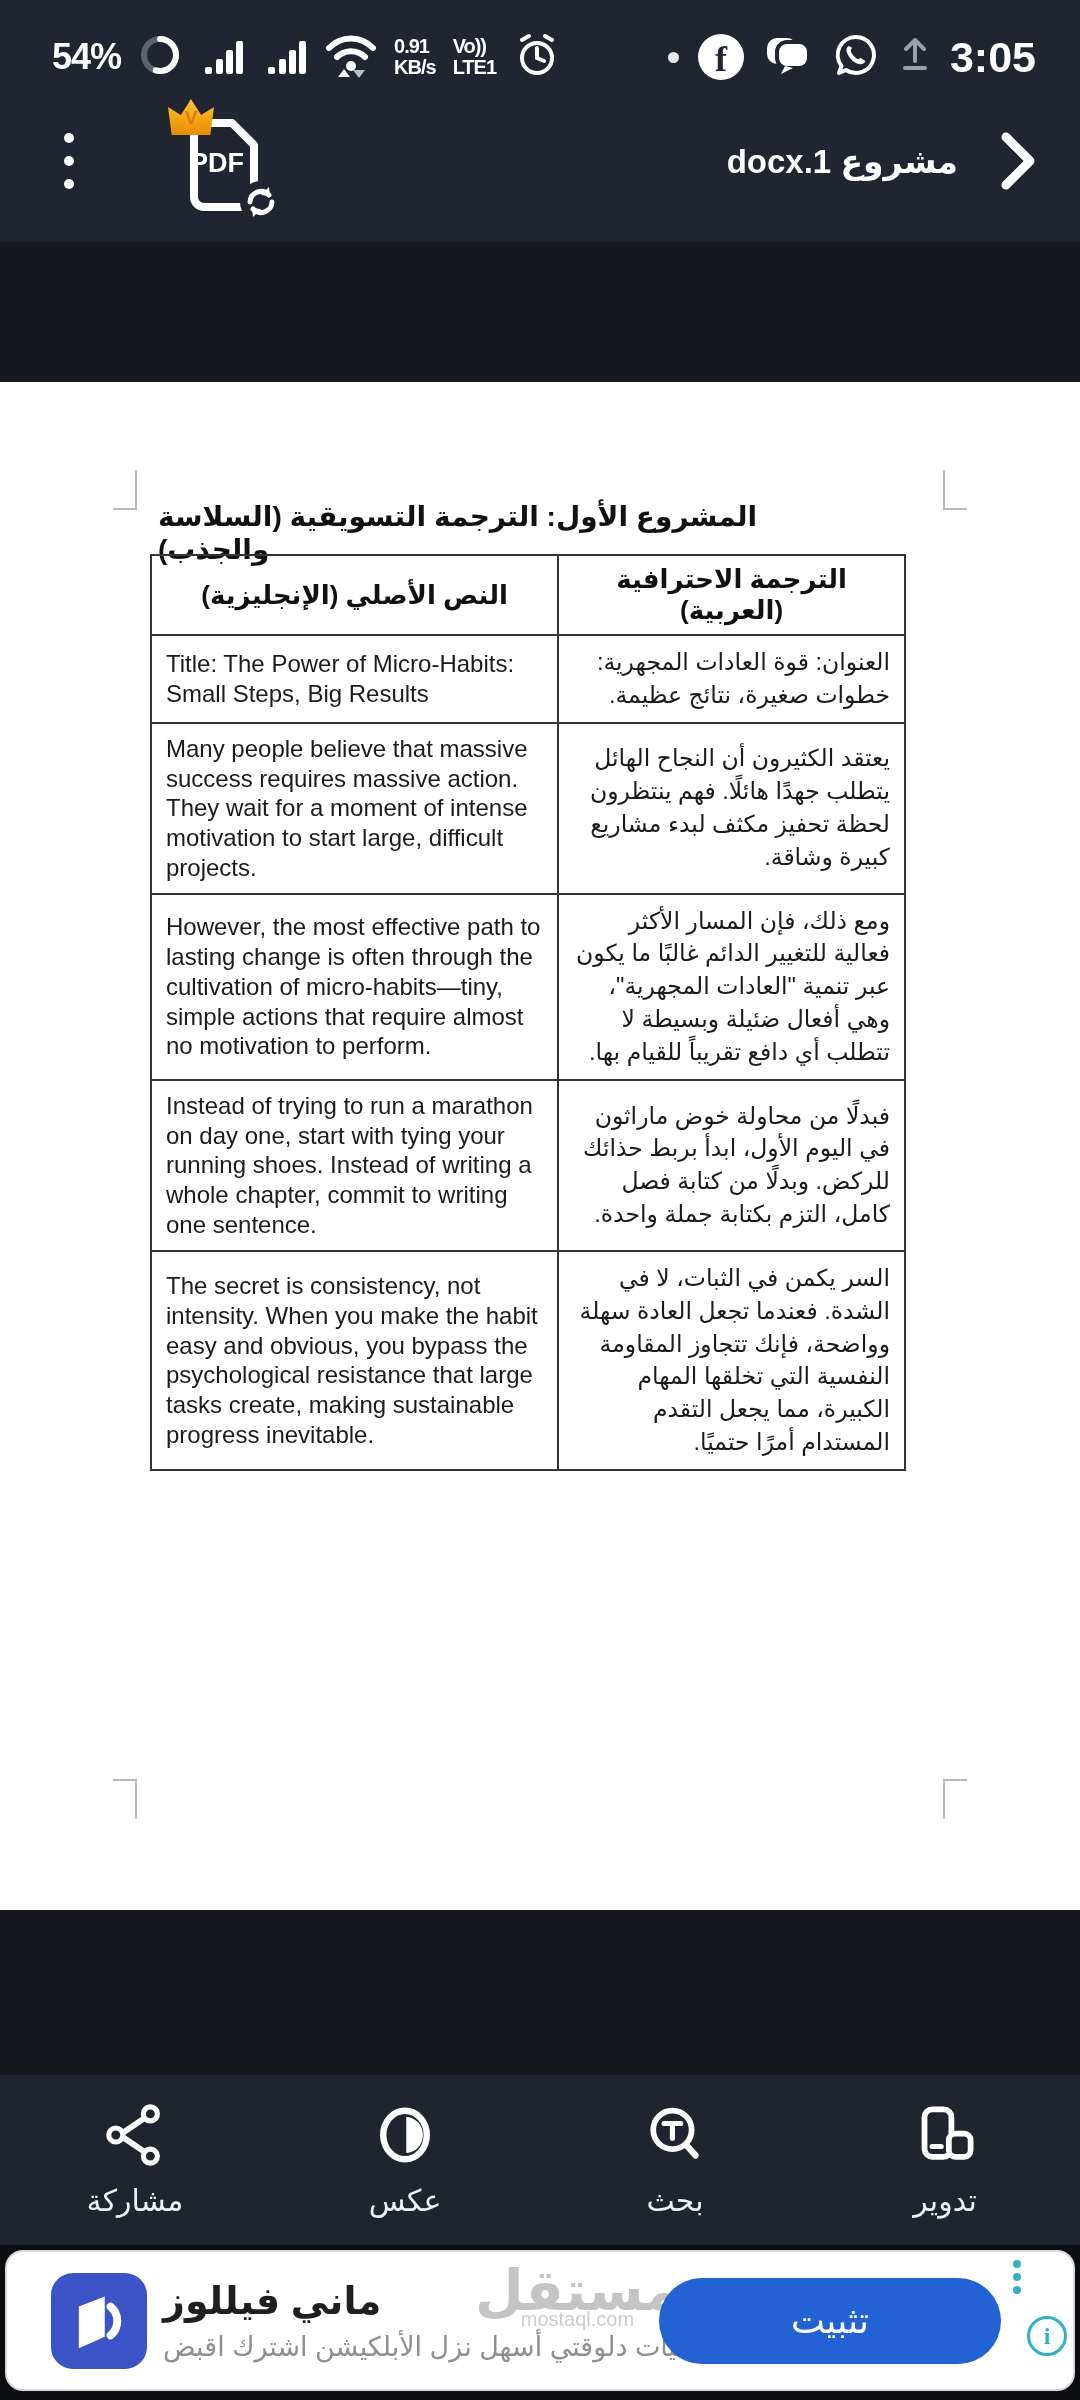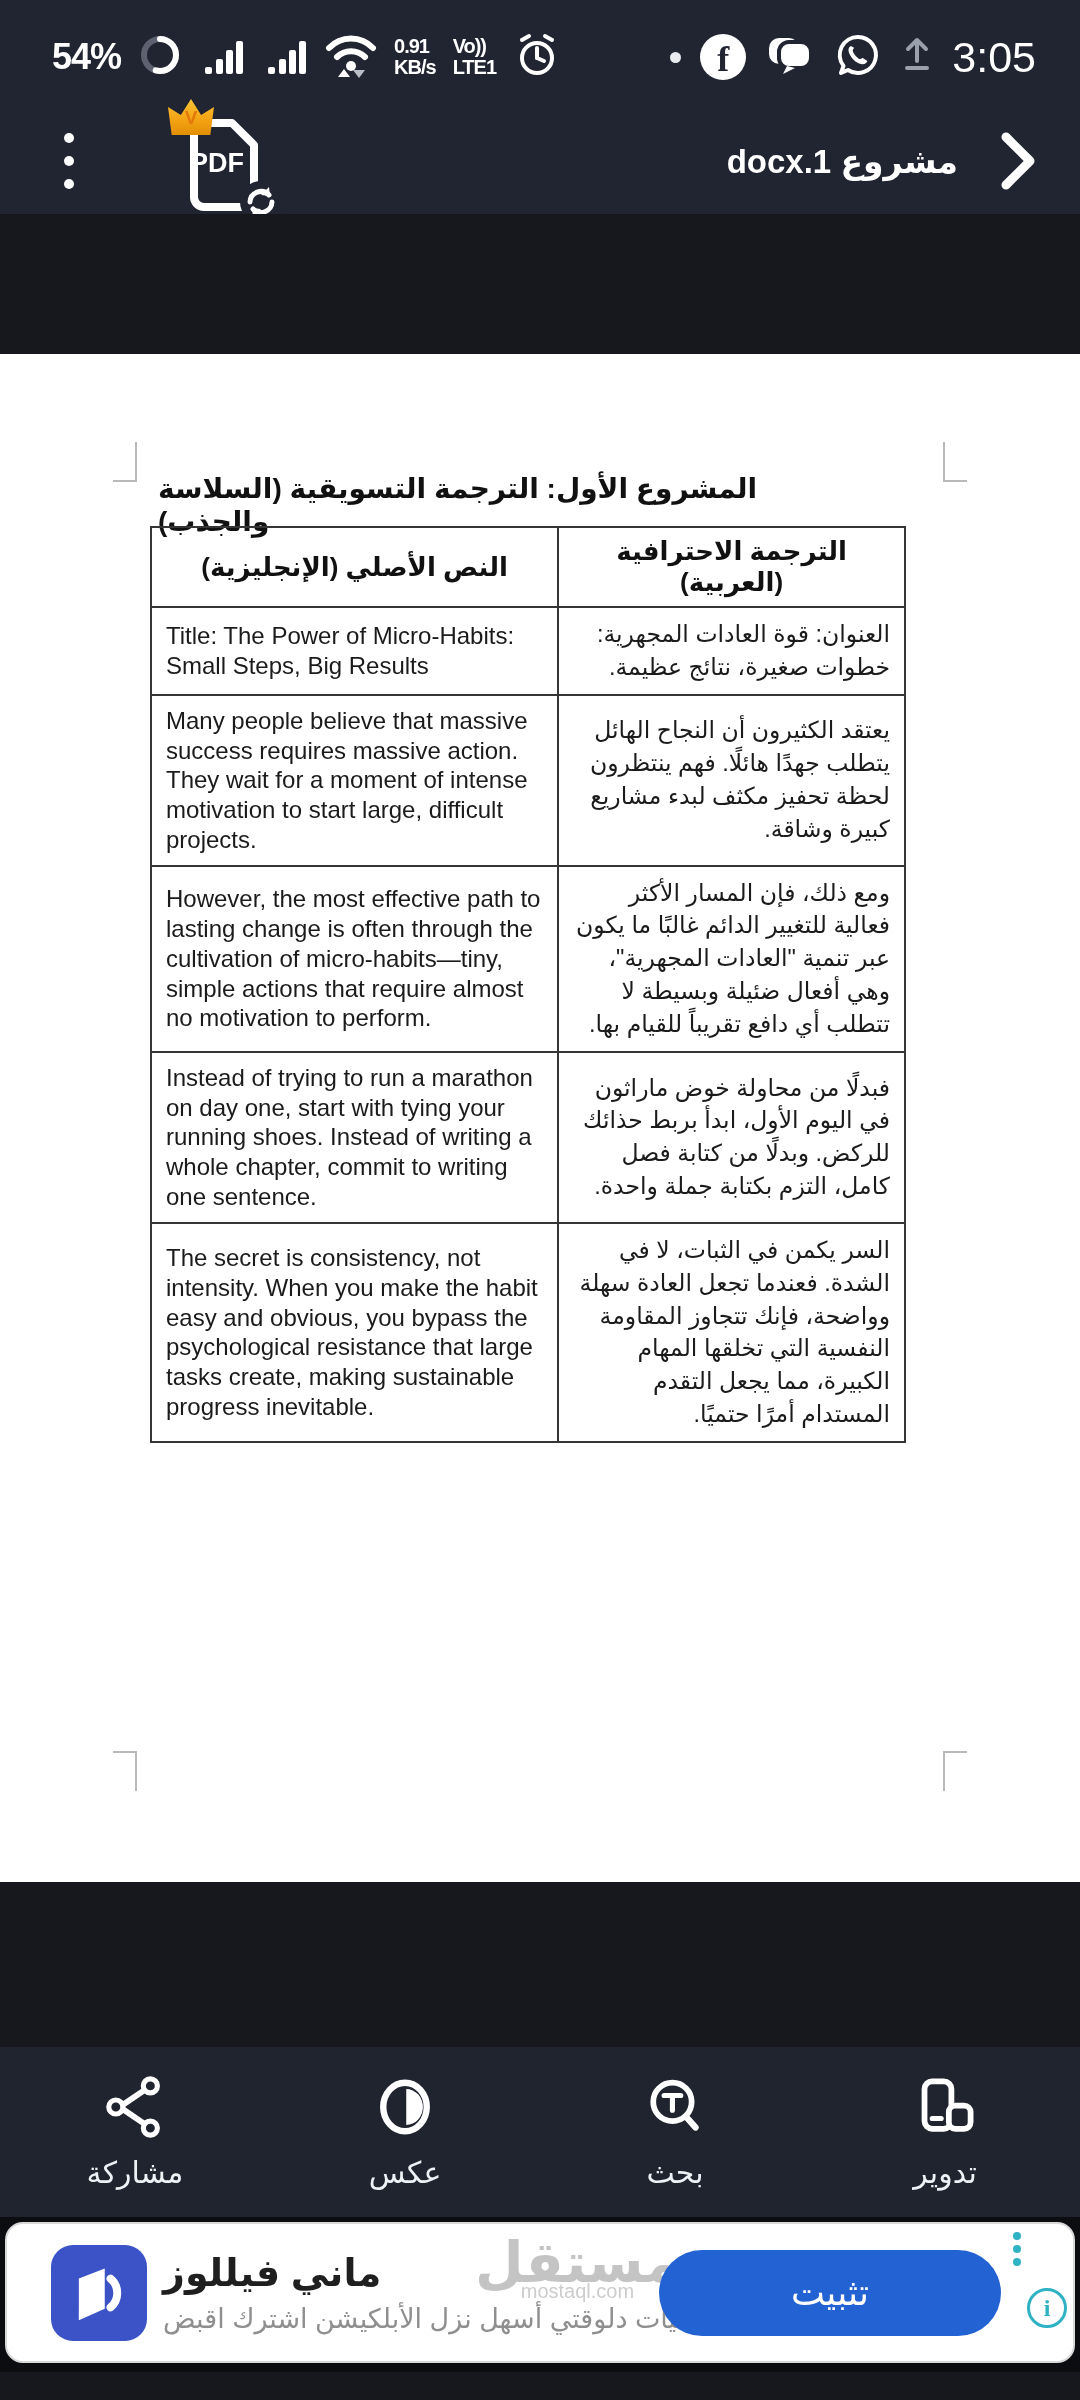--- a/index.html
+++ b/index.html
@@ -1,27 +1,27 @@
 <!DOCTYPE html>
 <html lang="ar"><head>
 <meta charset="utf-8">
 <style>
   * { margin:0; padding:0; box-sizing:border-box; }
   html,body { width:1080px; height:2400px; overflow:hidden; background:#000;
     font-family:"Liberation Sans","DejaVu Sans",sans-serif; }
   .screen { position:relative; width:1080px; height:2400px; background:#16181d; }
 
   
-  .top-band { height:214px; background:#202531; color:#fff; }
+  .top-band { height:242px; background:#202531; color:#fff; }
   .status-bar { height:100px; display:flex; align-items:center; padding:14px 44px 0 52px; gap:17px; }
   .sb-left { display:flex; align-items:center; gap:17px; flex:1; }
   .sb-right { display:flex; align-items:center; gap:19px; }
   .sb-text { font-size:36px; font-weight:700; letter-spacing:-1px; }
   .sb-stack { display:flex; flex-direction:column; line-height:21px; font-size:20px; font-weight:700; letter-spacing:-1px; }
-  .time { font-size:43px; font-weight:400; }
+  .time { font-size:43px; font-weight:700; }
   .dot-notif { width:11px; height:11px; border-radius:50%; background:#e9ebee; }
   .fb-circle { width:46px; height:46px; border-radius:50%; background:#fff; color:#202531;
     display:flex; align-items:flex-end; justify-content:center; font-weight:700; font-size:36px;
     font-family:"Liberation Serif","DejaVu Serif",serif; overflow:hidden; }
 
   .app-bar { height:142px; display:flex; align-items:center; padding:0 40px 20px 64px; }
   .kebab { display:flex; flex-direction:column; gap:13px; width:40px; }
   .kebab i { width:10px; height:10px; border-radius:50%; background:#fff; }
   .kebab.teal i { width:8px; height:8px; background:#2fb2c4; gap:4px; }
   .pdf-app { position:relative; width:110px; height:110px; margin-left:62px; margin-top:6px; }

